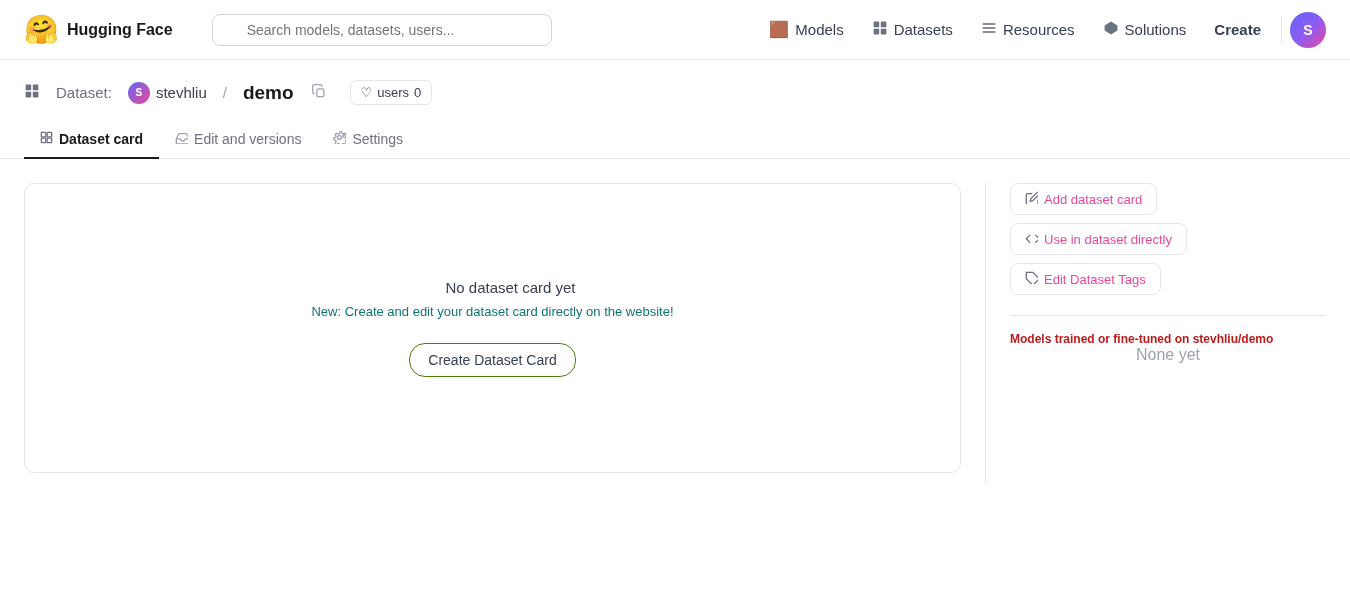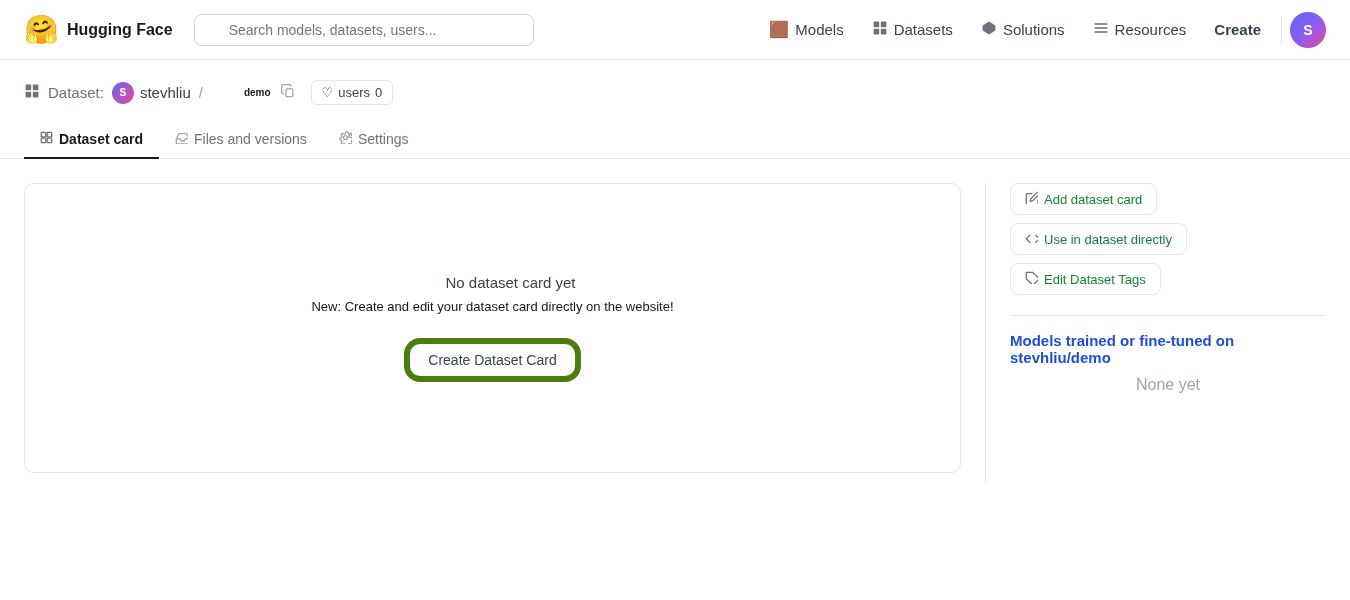--- a/index.html
+++ b/index.html
@@ -24,21 +24,21 @@
       text-decoration: none;
       white-space: nowrap;
     }
     .logo-emoji {
       font-size: 28px;
       line-height: 1;
     }
     .search-bar {
       flex: 1;
       max-width: 340px;
-      margin-left: 5px;
+      margin-left: 23px;
     }
     .search-input {
       width: 100%;
       padding: 7px 12px 7px 34px;
       border: 1px solid #d1d5db;
       border-radius: 8px;
       font-size: 14px;
       color: #6b7280;
       outline: none;
       background: #fff;
@@ -89,34 +89,34 @@
       background: linear-gradient(135deg, #6366f1, #8b5cf6, #ec4899);
       display: flex; align-items: center; justify-content: center;
       color: white; font-size: 14px; font-weight: 600;
     }
 
     
     .page-header {
       padding: 20px 24px 0 24px;
       display: flex;
       align-items: center;
-      gap: 8px;
+      gap: 16px;
     }
     .breadcrumb-label { color: #6b7280; font-size: 15px; }
     .breadcrumb-user {
       display: flex; align-items: center; gap: 6px; font-size: 15px; color: #374151;
     }
     .breadcrumb-user-avatar {
       width: 22px; height: 22px; border-radius: 50%;
       background: linear-gradient(135deg, #6366f1, #ec4899);
       display: flex; align-items: center; justify-content: center;
       font-size: 10px; color: white; font-weight: 700;
     }
     .breadcrumb-slash { color: #9ca3af; font-size: 15px; }
-    .breadcrumb-repo { font-weight: 700; font-size: 10px; color: #1a1a1a; margin-left: 33px; }
+    .breadcrumb-repo { font-weight: 700; font-size: 19px; color: #1a1a1a; }
     .copy-icon { color: #9ca3af; cursor: pointer; font-size: 14px; margin-left: 2px; }
     .like-btn {
       display: flex; align-items: center; gap: 5px;
       border: 1px solid #e5e7eb;
       border-radius: 6px;
       padding: 4px 10px;
       font-size: 13px;
       color: #374151;
       cursor: pointer;
       background: #fff;
@@ -179,27 +179,27 @@
       padding: 40px;
     }
     .card-empty-title {
       font-size: 15px;
       font-weight: 500;
       color: #374151;
       margin-left: 36px;
     }
     .card-empty-subtitle {
       font-size: 13px;
-      color: #0f172a;
+      color: #0f766e;
       text-align: center;
     }
     .create-card-btn {
       margin-top: 16px;
       padding: 8px 18px;
-      border: 6px solid #4d7c0f;
+      border: 1px solid #4d7c0f;
       border-radius: 16px;
       background: #fff;
       font-size: 14px;
       color: #374151;
       cursor: pointer;
       font-weight: 400;
     }
 
     
     .action-buttons {
@@ -208,37 +208,36 @@
       gap: 8px;
       margin-bottom: 20px;
     }
     .action-btn {
       display: flex; align-items: center; gap: 6px;
       padding: 7px 14px;
       border: 1px solid #e5e7eb;
       border-radius: 8px;
       background: #fff;
       font-size: 13px;
-      color: #15803d;
+      color: #ec4899;
       cursor: pointer;
       white-space: nowrap;
     }
     .action-btn-icon { font-size: 14px; color: #6b7280; }
 
     .section-divider {
       border: none;
       border-top: 1px solid #e5e7eb;
       margin: 16px 0;
     }
 
     .models-section-title {
-      font-size: 15px;
+      font-size: 12px;
       font-weight: 600;
-      color: #1d4ed8;
-      margin-bottom: 10px;
+      color: #b91c1c;
     }
     .none-yet {
       font-size: 16px;
       color: #9ca3af;
       text-align: center;
     }
 
     
     .panel-divider {
       width: 1px;
@@ -279,35 +278,35 @@
             <rect x="2" y="2" width="7" height="7" rx="1"></rect>
             <rect x="11" y="2" width="7" height="7" rx="1"></rect>
             <rect x="2" y="11" width="7" height="7" rx="1"></rect>
             <rect x="11" y="11" width="7" height="7" rx="1"></rect>
           </svg>
       </span>
       <span>Datasets</span>
     </a>
     <a class="nav-item" href="#">
       <span class="nav-icon">
-        <svg width="16" height="16" viewBox="0 0 20 20" fill="#6b7280">
-            <path d="M10 2L2 7v6l8 5 8-5V7L10 2z"></path>
-          </svg>
-      </span>
-      <span>Solutions</span>
-    </a>
-    <a class="nav-item" href="#">
-      <span class="nav-icon">
         <svg width="16" height="16" viewBox="0 0 20 20" fill="none" stroke="#6b7280" stroke-width="2">
             <line x1="2" y1="5" x2="18" y2="5"></line>
             <line x1="2" y1="10" x2="18" y2="10"></line>
             <line x1="2" y1="15" x2="18" y2="15"></line>
           </svg>
       </span>
       <span>Resources</span>
+    </a>
+    <a class="nav-item" href="#">
+      <span class="nav-icon">
+        <svg width="16" height="16" viewBox="0 0 20 20" fill="#6b7280">
+            <path d="M10 2L2 7v6l8 5 8-5V7L10 2z"></path>
+          </svg>
+      </span>
+      <span>Solutions</span>
     </a>
     <a class="nav-item active" href="#">
       <span>Create</span>
     </a>
 
     <div class="divider-v"></div>
 
     <div class="avatar">S</div>
   </nav>
 </header>
@@ -353,21 +352,21 @@
     </span>
     <span>Dataset card</span>
   </div>
   <div class="tab">
     <span class="tab-icon">
       <svg width="13" height="13" viewBox="0 0 20 20" fill="none" stroke="#9ca3af" stroke-width="2">
           <polyline points="22 12 16 12 14 15 10 15 8 12 2 12"></polyline>
           <path d="M5.45 5.11L2 12v6a2 2 0 002 2h16a2 2 0 002-2v-6l-3.45-6.89A2 2 0 0016.76 4H7.24a2 2 0 00-1.79 1.11z"></path>
         </svg>
     </span>
-    <span>Files and versions</span>
+    <span>Edit and versions</span>
   </div>
   <div class="tab">
     <span class="tab-icon">
       <svg width="13" height="13" viewBox="0 0 20 20" fill="none" stroke="#9ca3af" stroke-width="2">
           <circle cx="10" cy="10" r="3"></circle>
           <path d="M19.4 15a1.65 1.65 0 00.33 1.82l.06.06a2 2 0 010 2.83 2 2 0 01-2.83 0l-.06-.06a1.65 1.65 0 00-1.82-.33 1.65 1.65 0 00-1 1.51V21a2 2 0 01-4 0v-.09A1.65 1.65 0 009 19.4a1.65 1.65 0 00-1.82.33l-.06.06a2 2 0 01-2.83-2.83l.06-.06A1.65 1.65 0 004.68 15a1.65 1.65 0 00-1.51-1H3a2 2 0 010-4h.09A1.65 1.65 0 004.6 9a1.65 1.65 0 00-.33-1.82l-.06-.06a2 2 0 012.83-2.83l.06.06A1.65 1.65 0 009 4.68a1.65 1.65 0 001-1.51V3a2 2 0 014 0v.09a1.65 1.65 0 001 1.51 1.65 1.65 0 001.82-.33l.06-.06a2 2 0 012.83 2.83l-.06.06A1.65 1.65 0 0015.4 9a1.65 1.65 0 001.51 1H21a2 2 0 010 4h-.09a1.65 1.65 0 00-1.51 1z"></path>
         </svg>
     </span>
     <span>Settings</span>
   </div>

